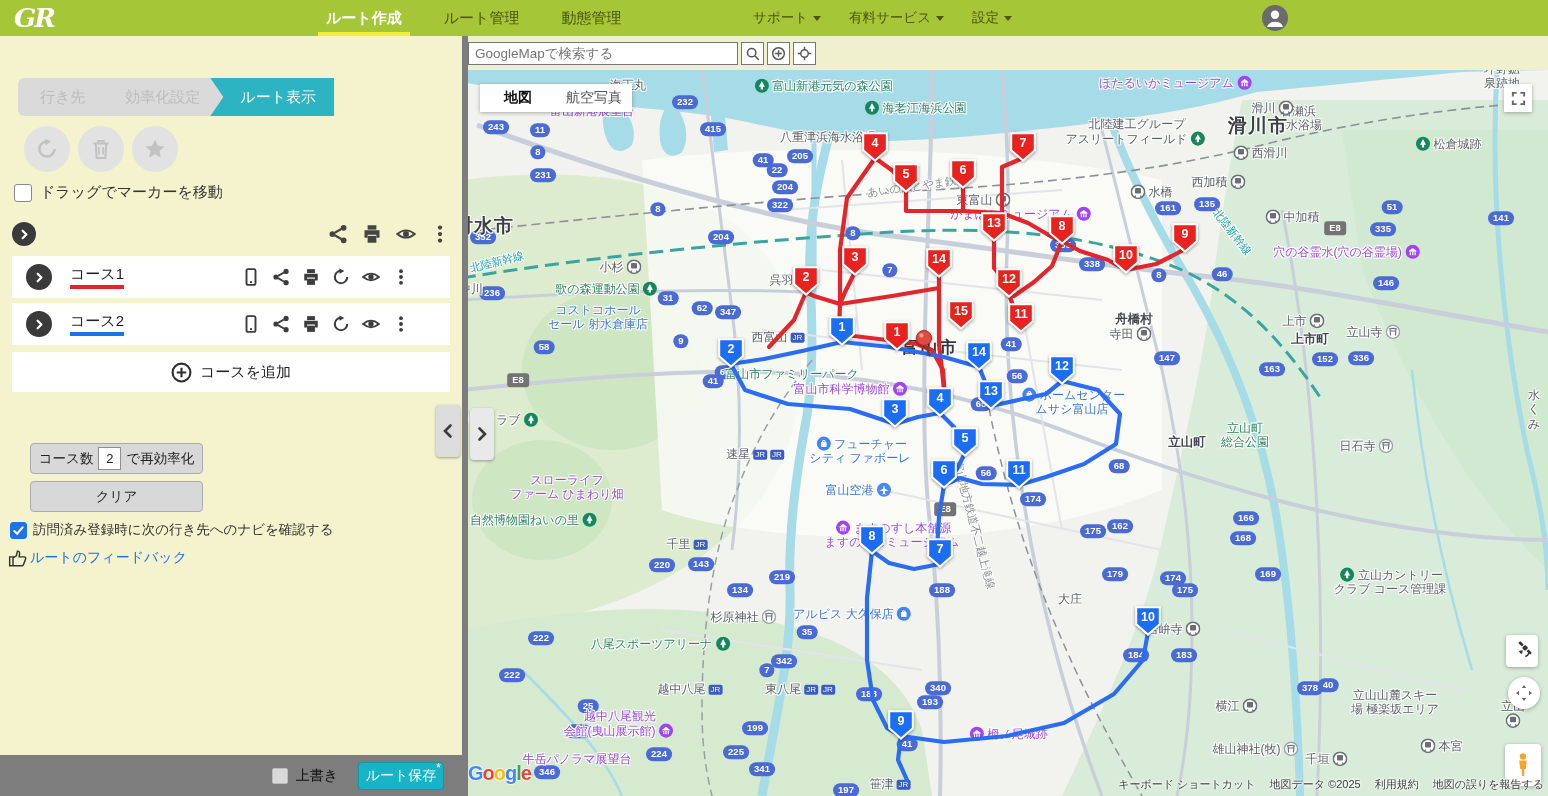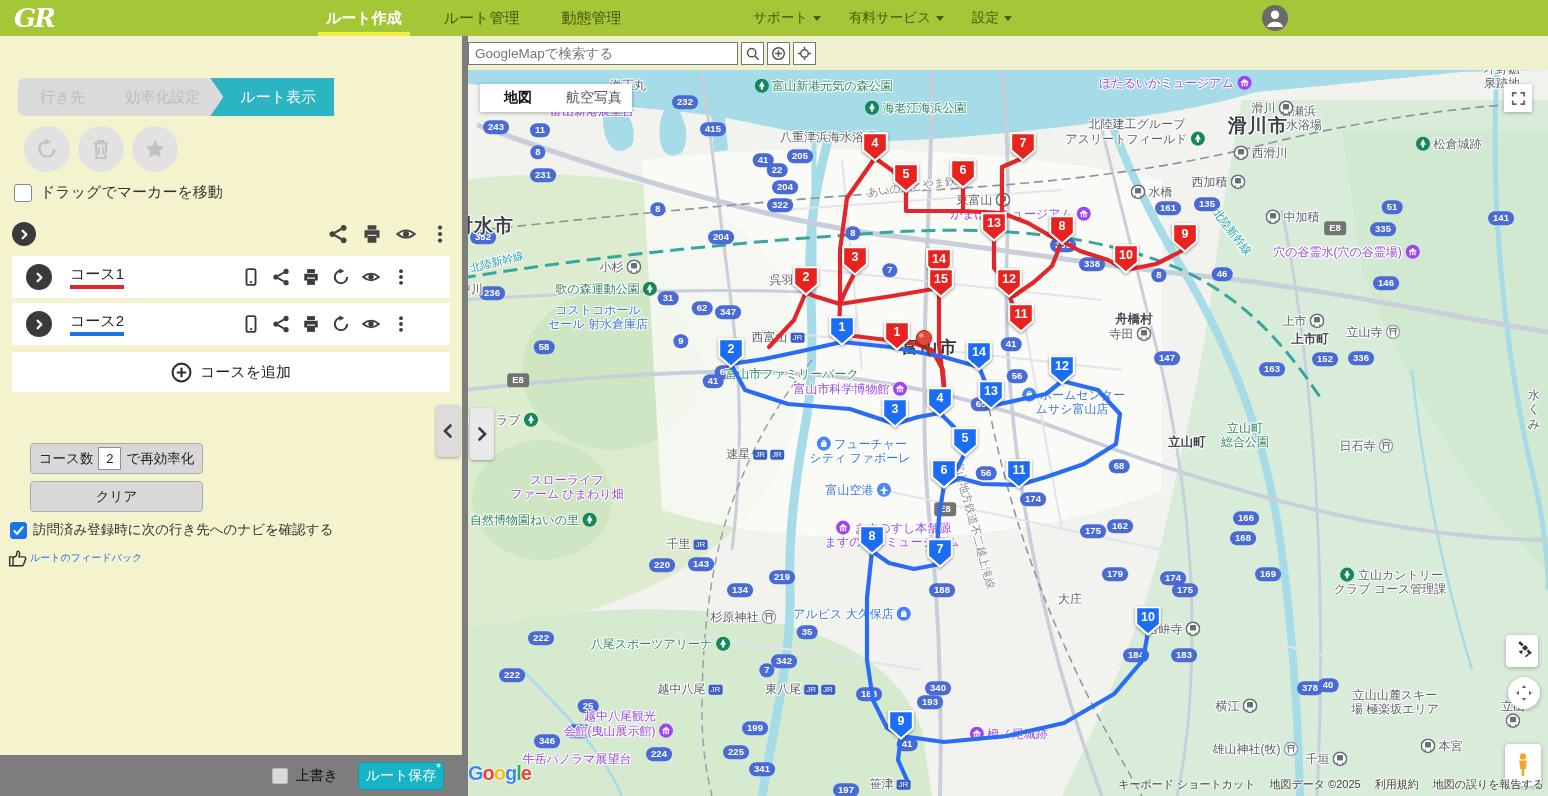--- a/index.html
+++ b/index.html
@@ -66,21 +66,21 @@
   #reopt-btn{top:407px;}
   #clear-btn{top:445px;}
   #count-box{width:23px;height:23px;background:#fff;border:1px solid #909090;display:flex;align-items:center;
              justify-content:center;font-size:13px;color:#222;}
   #nav-chk{left:10px;top:485px;gap:6px;}
   #nav-chk .chk-box{width:17px;height:17px;background:#1a73e8;border-color:#1a73e8;position:relative;}
   #nav-chk .chk-box svg{position:absolute;inset:1px;}
   #nav-chk .chk-label{font-size:13.5px;}
   #feedback{position:absolute;left:8px;top:512px;display:flex;align-items:center;gap:2px;cursor:pointer;}
   #feedback svg{width:20px;height:20px;}
-  #feedback span{color:#1a73e8;font-size:10px;}
+  #feedback span{color:#1a73e8;font-size:14px;}
   .handle{position:absolute;width:24px;height:52px;border-radius:4px;display:flex;align-items:center;
           justify-content:center;cursor:pointer;box-shadow:0 1px 3px rgba(0,0,0,.35);}
   #handle-left{left:436px;top:369px;background:#dcdcdc;}
   #handle-right{left:8px;top:338px;background:#e9e9e9;z-index:30;}
   .handle svg{width:16px;height:16px;}
   
   #sfooter{position:absolute;left:0;top:755px;width:462px;height:41px;background:#7d7d7d;z-index:50;
            display:flex;align-items:center;justify-content:flex-end;gap:8px;padding-right:18px;}
   #ow-box{width:16px;height:16px;background:#d9d9d9;border:1px solid #bbb;border-radius:2px;cursor:pointer;}
   #ow-label{font-size:14px;color:#101010;}
@@ -476,21 +476,21 @@
           <div class="shield green" style="left: 873px; top: 158px;">E8</div>
           <div class="shield" style="left: 924px; top: 213px;">146</div>
           <div class="shield" style="left: 760px; top: 204px;">46</div>
           <div class="shield" style="left: 705px; top: 288px;">147</div>
           <div class="shield" style="left: 863px; top: 289px;">152</div>
           <div class="shield" style="left: 810px; top: 299px;">163</div>
           <div class="shield" style="left: 899px; top: 288px;">336</div>
           <div class="shield" style="left: 79px; top: 568px;">222</div>
           <div class="shield" style="left: 50px; top: 605px;">222</div>
           <div class="shield" style="left: 126px; top: 636px;">25</div>
-          <div class="shield" style="left: 85px; top: 671px;">346</div>
+          <div class="shield" style="left: 85px; top: 702px;">346</div>
           <div class="shield" style="left: 116px; top: 661px;">224</div>
           <div class="shield" style="left: 197px; top: 684px;">224</div>
           <div class="shield" style="left: 274px; top: 682px;">225</div>
           <div class="shield" style="left: 300px; top: 699px;">341</div>
           <div class="shield" style="left: 293px; top: 658px;">199</div>
           <div class="shield" style="left: 322px; top: 591px;">342</div>
           <div class="shield" style="left: 345px; top: 562px;">35</div>
           <div class="shield" style="left: 305px; top: 600px;">7</div>
           <div class="shield" style="left: 407px; top: 624px;">183</div>
           <div class="shield" style="left: 445px; top: 674px;">41</div>
@@ -827,21 +827,21 @@
               <text x="13" y="14.5" text-anchor="middle" font-size="12.5" font-weight="bold" fill="#fff" font-family="Liberation Sans,sans-serif">12</text>
             </svg></div>
           <div class="mk" style="left: 519px; top: 142px;"><svg width="26" height="30" viewBox="0 0 26 30">
               <path d="M1.2,1.2 h23.6 v17 l-11.8,10.4 l-11.8,-10.4 z" fill="#e8231f" stroke="#fff" stroke-width="2"></path>
               <text x="13" y="14.5" text-anchor="middle" font-size="12.5" font-weight="bold" fill="#fff" font-family="Liberation Sans,sans-serif">13</text>
             </svg></div>
           <div class="mk" style="left: 464px; top: 178px;"><svg width="26" height="30" viewBox="0 0 26 30">
               <path d="M1.2,1.2 h23.6 v17 l-11.8,10.4 l-11.8,-10.4 z" fill="#e8231f" stroke="#fff" stroke-width="2"></path>
               <text x="13" y="14.5" text-anchor="middle" font-size="12.5" font-weight="bold" fill="#fff" font-family="Liberation Sans,sans-serif">14</text>
             </svg></div>
-          <div class="mk" style="left: 466px; top: 198px;"><svg width="26" height="30" viewBox="0 0 26 30">
+          <div class="mk" style="left: 466px; top: 230px; padding-left: 20px;"><svg width="26" height="30" viewBox="0 0 26 30">
               <path d="M1.2,1.2 h23.6 v17 l-11.8,10.4 l-11.8,-10.4 z" fill="#e8231f" stroke="#fff" stroke-width="2"></path>
               <text x="13" y="14.5" text-anchor="middle" font-size="12.5" font-weight="bold" fill="#fff" font-family="Liberation Sans,sans-serif">15</text>
             </svg></div>
           <div class="mk" style="left: 367px; top: 246px;"><svg width="26" height="30" viewBox="0 0 26 30">
               <path d="M1.2,1.2 h23.6 v17 l-11.8,10.4 l-11.8,-10.4 z" fill="#1b6ef3" stroke="#fff" stroke-width="2"></path>
               <text x="13" y="14.5" text-anchor="middle" font-size="12.5" font-weight="bold" fill="#fff" font-family="Liberation Sans,sans-serif">1</text>
             </svg></div>
           <div class="mk" style="left: 256px; top: 268px;"><svg width="26" height="30" viewBox="0 0 26 30">
               <path d="M1.2,1.2 h23.6 v17 l-11.8,10.4 l-11.8,-10.4 z" fill="#1b6ef3" stroke="#fff" stroke-width="2"></path>
               <text x="13" y="14.5" text-anchor="middle" font-size="12.5" font-weight="bold" fill="#fff" font-family="Liberation Sans,sans-serif">2</text>

